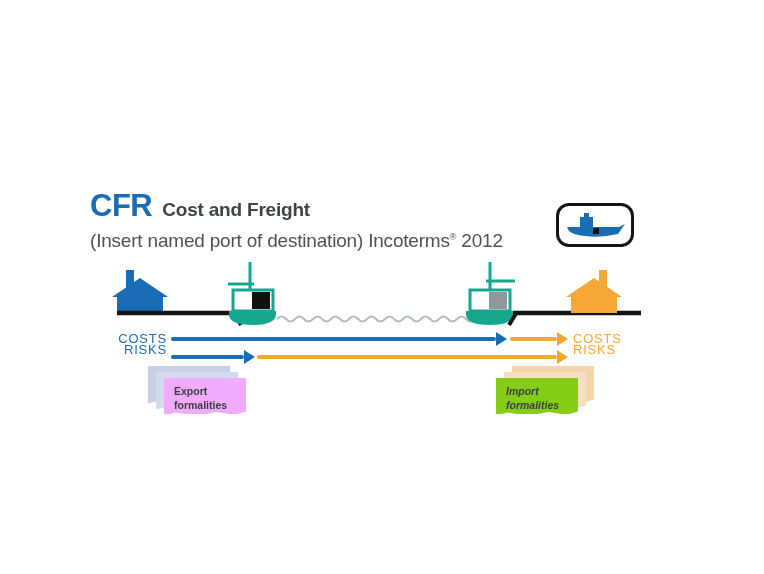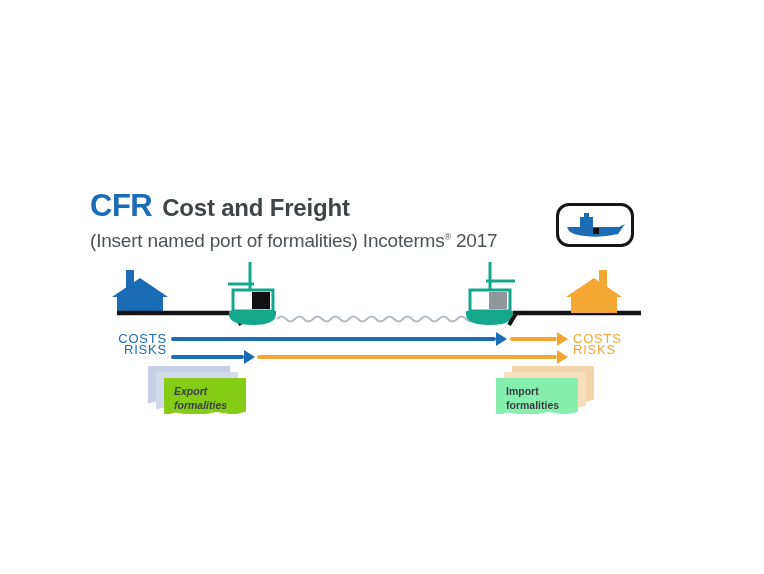--- a/index.html
+++ b/index.html
@@ -12,21 +12,21 @@
     --wave:#b3bcc4;
   }
   *{margin:0;padding:0;box-sizing:border-box;}
   body{background:#fff;font-family:"Liberation Sans",sans-serif;}
   .canvas{position:relative;width:764px;height:414px;background:#ffffff;overflow:hidden;}
 
   
   .header{position:absolute;left:90px;top:188px;}
   .title-row{display:flex;align-items:baseline;gap:10px;}
   .code{font-size:31px;font-weight:bold;color:var(--blue);letter-spacing:-0.5px;}
-  .name{font-size:24px;font-weight:bold;color:var(--dark);letter-spacing:-0.2px;}
+  .name{font-size:19px;font-weight:bold;color:var(--dark);letter-spacing:-0.2px;}
   .subtitle{margin-top:6px;font-size:19px;color:var(--gray);letter-spacing:-0.2px;}
   .subtitle sup{font-size:9px;}
 
   
   .badge{position:absolute;left:556px;top:203px;width:78px;height:44px;
          border:3px solid #151515;border-radius:13px;background:#fff;
          display:flex;align-items:center;justify-content:center;}
 
   
   .diagram-svg{position:absolute;left:0;top:0;width:764px;height:574px;}
@@ -58,38 +58,38 @@
   .risks-orange-head{left:557px;top:350px;}
 
   
   .stack{position:absolute;width:108px;height:56px;}
   .stack-export{left:148px;top:366px;}
   .stack-import{left:496px;top:366px;}
   .sheet{position:absolute;width:82px;height:40px;
          clip-path:polygon(0 0,100% 0,100% 84%,86% 92%,64% 85%,38% 95%,14% 86%,0 94%);}
   .stack-export .s1{left:0;top:0;background:#c7d0e6;}
   .stack-export .s2{left:8px;top:6px;background:#d3daee;}
-  .stack-export .s3{left:16px;top:12px;background:#84cc16;font-style:italic;}
+  .stack-export .s3{left:16px;top:12px;background:#f0abfc;}
   .stack-import .s1{left:16px;top:0;background:#f3d6ad;}
   .stack-import .s2{left:8px;top:6px;background:#f7dfbd;}
-  .stack-import .s3{left:0;top:12px;background:#86efac;}
+  .stack-import .s3{left:0;top:12px;background:#84cc16;font-style:italic;}
   .sheet-text{padding:7px 0 0 10px;width:72px;font-size:10.5px;font-weight:bold;
               line-height:1.3;color:#3a3f45;}
 </style>
 </head>
 <body>
 
 <div class="canvas">
 
   <div class="header">
     <div class="title-row">
       <span class="code">CFR</span>
       <span class="name">Cost and Freight</span>
     </div>
-    <div class="subtitle"><span>(Insert named port of formalities) Incoterms</span><sup>®</sup><span> 2017</span></div>
+    <div class="subtitle"><span>(Insert named port of destination) Incoterms</span><sup>®</sup><span> 2012</span></div>
   </div>
 
   <div class="badge">
     <svg width="72" height="37" viewBox="0 0 72 37">
       <rect x="25" y="6" width="5" height="6" fill="#1a6cb5"></rect>
       <rect x="21" y="10" width="13" height="11" fill="#1a6cb5"></rect>
       <path d="M8,20 L60,20 L66,17 L59,27 Q42,31 26,29 Q14,28 10,24 Z" fill="#1a6cb5"></path>
       <rect x="34" y="21" width="6" height="6" fill="#111111"></rect>
     </svg>
   </div>

